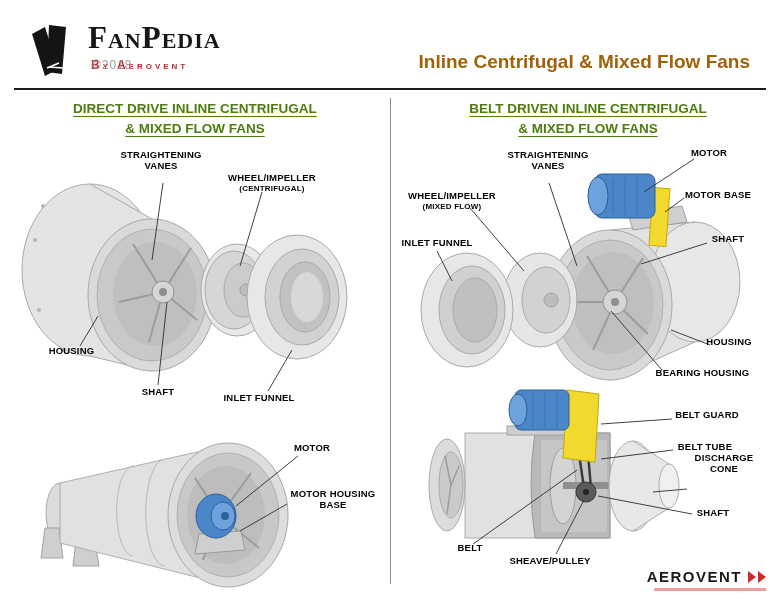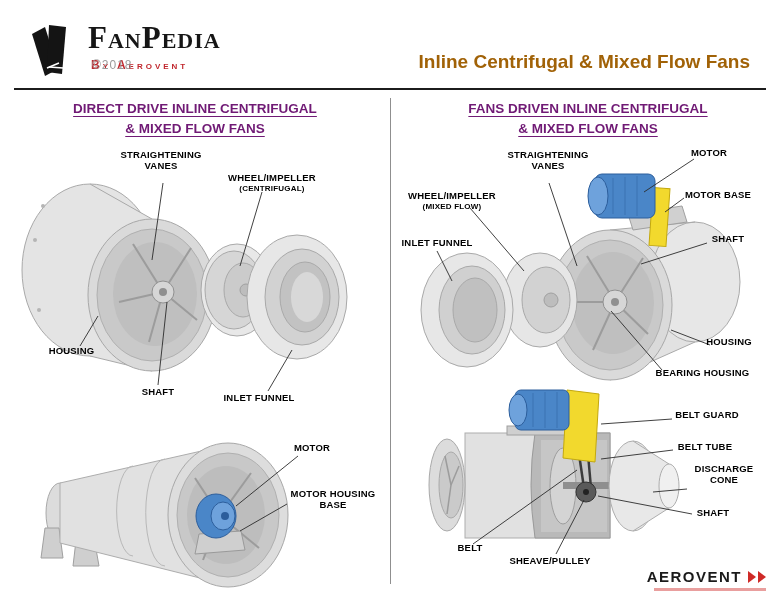--- a/index.html
+++ b/index.html
@@ -14,21 +14,21 @@
     font-weight:bold; font-size:31px; letter-spacing:1px; font-variant:small-caps; color:#161616; }
   .logo-sub { position:absolute; left:65px; top:44px; font-weight:bold; font-size:12px;
     letter-spacing:3px; color:#c1272d; font-variant:small-caps; }
   .logo-copy { position:absolute; left:66px; top:44px; font-size:12px; letter-spacing:1px; color:#9a9a9a; }
   .doc-titles { position:absolute; right:30px; top:32px; text-align:right; }
   .doc-title { font-size:17px; font-weight:bold; color:#0d0d0d; }
   .doc-subtitle { font-size:19px; font-weight:bold; margin-top:19px; color:#a16207; }
   .header-rule { position:absolute; left:14px; right:14px; top:88px; height:2px; background:#1c1c1c; }
   .v-divider { position:absolute; left:390px; top:98px; width:1px; height:486px; background:#8f8f8f; }
   
-  .col-title { position:absolute; font-weight:bold; font-size:13.5px; text-align:center; color:#701a75; }
+  .col-title { position:absolute; font-weight:bold; font-size:13.5px; text-align:center; color:#4d7c0f; }
   .col-title .tl { display:block; text-decoration:underline; text-underline-offset:3px; line-height:1.5; }
   
   .part-label { position:absolute; font-weight:bold; font-size:9.5px; line-height:1.2;
     text-align:center; white-space:pre-line; letter-spacing:0.2px; z-index:6; color:#000; }
   .part-label .sub { display:block; font-size:8px; font-weight:bold; }
   
   .diagram { position:absolute; z-index:1; }
   .leader-overlay { position:absolute; left:0; top:0; width:780px; height:603px;
     z-index:5; pointer-events:none; }
   
@@ -63,21 +63,21 @@
   </div>
 
   <div class="header-rule"></div>
   <div class="v-divider"></div>
 
   <div class="col-title" style="left:20px; top:99px; width:350px;">
     <span class="tl">DIRECT DRIVE INLINE CENTRIFUGAL</span>
     <span class="tl">&amp; MIXED FLOW FANS</span>
   </div>
   <div class="col-title" style="left:413px; top:99px; width:350px;">
-    <span class="tl">FANS DRIVEN INLINE CENTRIFUGAL</span>
+    <span class="tl">BELT DRIVEN INLINE CENTRIFUGAL</span>
     <span class="tl">&amp; MIXED FLOW FANS</span>
   </div>
 
   <svg class="diagram" style="left:15px; top:140px;" width="360" height="270" viewBox="0 0 360 270">
     <ellipse cx="75" cy="130" rx="68" ry="86" fill="#e4e4e4" stroke="#a9a9a9"></ellipse>
     <polygon points="75,44 137,79 137,231 75,216" fill="#e4e4e4"></polygon>
     <path d="M75,44 L137,79 M75,216 L137,231" fill="none" stroke="#a9a9a9"></path>
     <ellipse cx="137" cy="155" rx="64" ry="76" fill="#dadada" stroke="#a8a8a8"></ellipse>
     <ellipse cx="137" cy="155" rx="55" ry="66" fill="#c9c9c9" stroke="#b0b0b0"></ellipse>
     <ellipse cx="140" cy="154" rx="42" ry="52" fill="#bfbfbf"></ellipse>
@@ -235,21 +235,21 @@
     <span>WHEEL/IMPELLER</span>
     <span class="sub">(MIXED FLOW)</span>
   </div>
   <div class="part-label" style="left:678px; top:189px; width:80px;">MOTOR BASE</div>
   <div class="part-label" style="left:698px; top:233px; width:60px;">SHAFT</div>
   <div class="part-label" style="left:396px; top:237px; width:82px;">INLET FUNNEL</div>
   <div class="part-label" style="left:698px; top:336px; width:62px;">HOUSING</div>
   <div class="part-label" style="left:645px; top:367px; width:115px;">BEARING HOUSING</div>
   <div class="part-label" style="left:670px; top:409px; width:74px;">BELT GUARD</div>
   <div class="part-label" style="left:670px; top:441px; width:70px;">BELT TUBE</div>
-  <div class="part-label" style="left:682px; top:463px; width:84px;">DISCHARGE
+  <div class="part-label" style="left:682px; top:452px; width:84px;">DISCHARGE
 CONE</div>
   <div class="part-label" style="left:686px; top:507px; width:54px;">SHAFT</div>
   <div class="part-label" style="left:448px; top:542px; width:44px;">BELT</div>
   <div class="part-label" style="left:502px; top:555px; width:96px;">SHEAVE/PULLEY</div>
 
   <div class="footer">
     <div class="brand-row">
       <span class="brand">AEROVENT</span>
       <span class="chev">
           <i></i>

